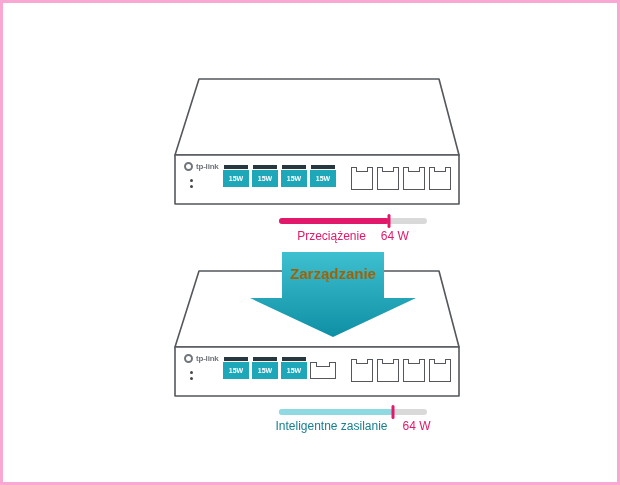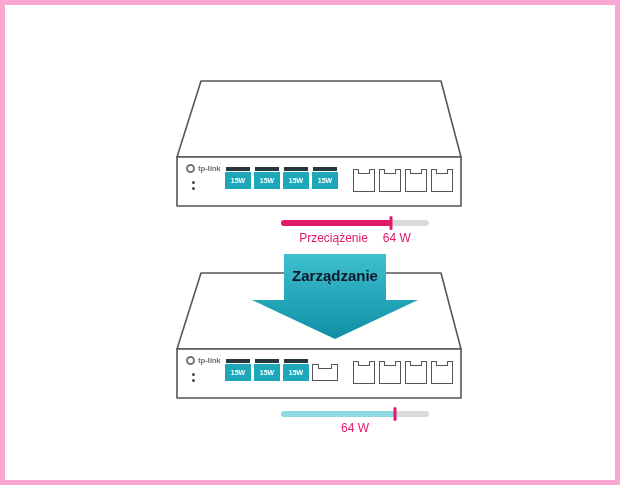--- a/index.html
+++ b/index.html
@@ -2,21 +2,21 @@
 <html style="--teal: #1ea7b8; --teal-light: #8fd9e3; --arrow-top: #3fc0d0; --arrow-bottom: #0e8fa4; --magenta: #e2186a; --track: #d9d9d9; --outline: #54585c; --label-teal: #17808f; --brand-gray: #70767b; --port-slot: #273740;"><head>
 <meta charset="utf-8">
 <style>
   :root{
     --teal:#1ea7b8; --teal-light:#8fd9e3; --arrow-top:#3fc0d0; --arrow-bottom:#0e8fa4;
     --magenta:#e2186a; --track:#d9d9d9; --outline:#54585c; --label-teal:#17808f;
     --brand-gray:#70767b; --port-slot:#273740;
   }
   html,body{margin:0;padding:0;background:#fff;}
   body{font-family:"Liberation Sans","DejaVu Sans",sans-serif;}
-  .canvas{position:relative;width:620px;height:485px;background:#fff;border:5px solid #f9a8d4;box-sizing:border-box;overflow:hidden;}
+  .canvas{position:relative;width:620px;height:485px;background:#fff;border:3px solid #f9a8d4;box-sizing:border-box;overflow:hidden;}
   .layer{position:absolute;left:0;top:0;width:620px;height:485px;}
   .chassis{fill:#ffffff;stroke:var(--outline);stroke-width:1.6;stroke-linejoin:round;}
   #ag stop.s1{stop-color:var(--arrow-top);} #ag stop.s2{stop-color:var(--arrow-bottom);}
 
   .panel{position:absolute;left:172px;width:284px;height:49px;}
   .panel.top{top:152px;} .panel.bottom{top:344px;}
 
   .logo{position:absolute;left:9px;top:7px;display:flex;align-items:center;gap:3px;
         color:var(--brand-gray);font-size:8px;font-weight:bold;letter-spacing:-0.2px;}
   .logo-mark{width:9px;height:9px;border-radius:50%;border:2px solid var(--brand-gray);box-sizing:border-box;}
@@ -38,21 +38,21 @@
   .bar.top{top:215px;} .bar.bottom{top:406px;}
   .bar-fill{height:100%;border-radius:3px;}
   .fill-magenta{background:var(--magenta);} .fill-teal{background:var(--teal-light);}
   .bar-marker{position:absolute;top:-4px;width:3px;height:14px;border-radius:2px;background:var(--magenta);transform:translateX(-50%);}
 
   .caption{position:absolute;left:160px;width:380px;display:flex;justify-content:center;gap:15px;font-size:12px;}
   .caption.top{top:226px;} .caption.bottom{top:416px;}
   .c-magenta{color:var(--magenta);} .c-teal{color:var(--label-teal);}
 
   .arrow-text{position:absolute;left:230px;top:263px;width:200px;text-align:center;
-              color:#0f172a;font-size:15px;font-weight:bold;line-height:16px;}
+              color:#a16207;font-size:15px;font-weight:bold;line-height:16px;}
 </style>
 </head>
 <body>
 
 <div class="canvas">
 
   <svg class="layer" viewBox="0 0 620 485">
     <defs>
       <linearGradient id="ag" x1="0" y1="0" x2="0" y2="1">
         <stop class="s1" offset="0"></stop>
@@ -141,16 +141,17 @@
         <div class="port big"></div>
         <div class="port big"></div>
       </div>
   </div>
 
   <div class="bar bottom">
     <div class="bar-fill fill-teal" style="width: 77%;"></div>
     <div class="bar-marker" style="left: 77%;"></div>
   </div>
   <div class="caption bottom">
+    <span class="c-teal">Inteligentne zasilanie</span>
     <span class="c-magenta">64 W</span>
   </div>
 
 </div>
 
 </body></html>

